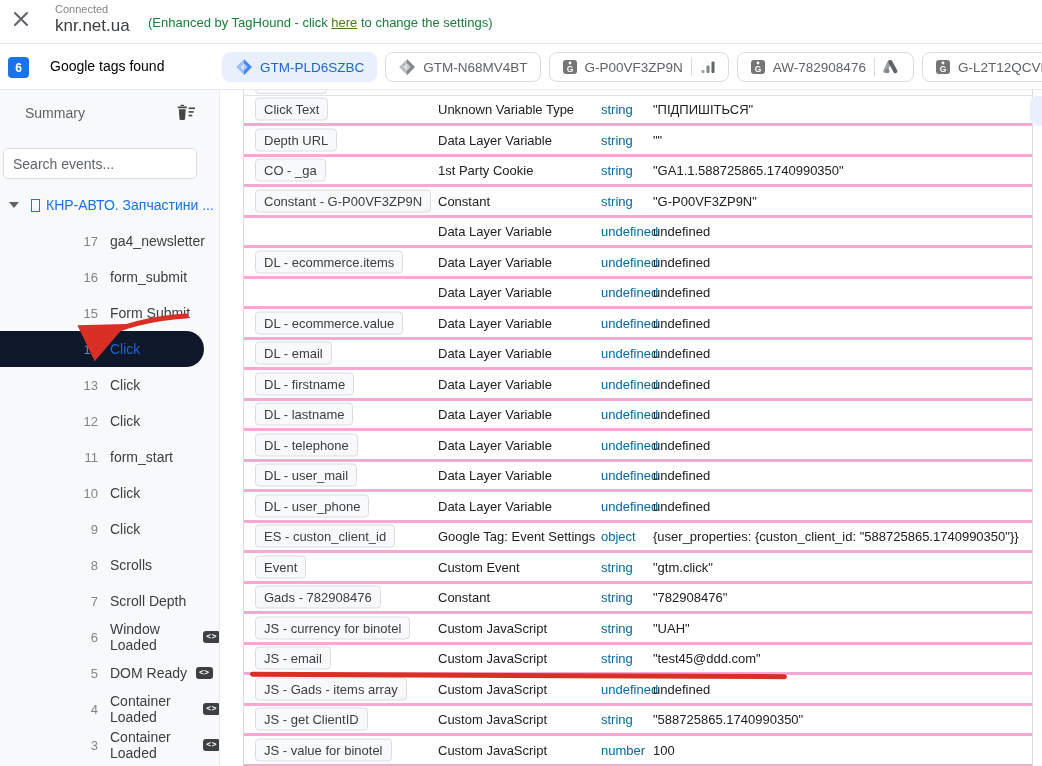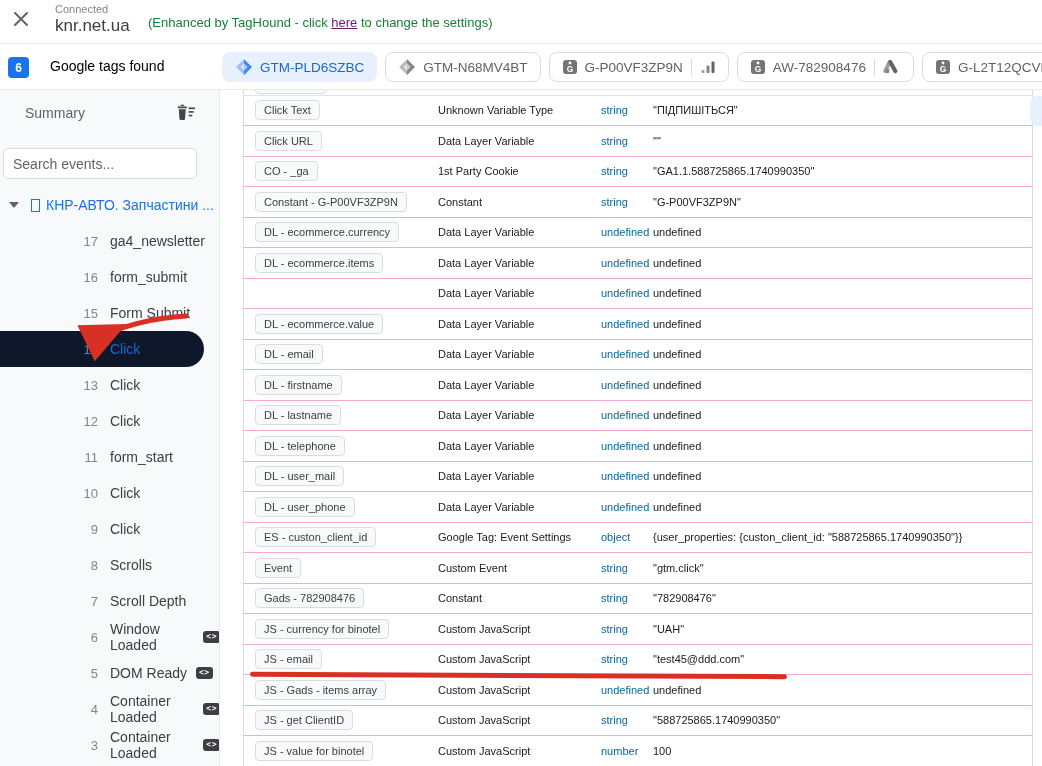--- a/index.html
+++ b/index.html
@@ -7,21 +7,21 @@
   body { font-family:"Liberation Sans","DejaVu Sans",sans-serif; background:#fff; position:relative; overflow:hidden; color:#202124; }
   #stage { position:absolute; inset:0; width:1042px; height:766px; }
 
   
   .header { position:absolute; left:0; top:0; width:1042px; height:44px; background:#fff; border-bottom:1px solid #e8eaed; z-index:5; }
   .close-btn { position:absolute; left:11px; top:9px; width:20px; height:20px; cursor:pointer; }
   .close-btn svg { width:20px; height:20px; stroke:#5f6368; stroke-width:2; }
   .connected { position:absolute; left:55px; top:3px; font-size:11px; color:#80868b; }
   .domain { position:absolute; left:55px; top:16px; font-size:17px; color:#3c4043; }
   .taghound { position:absolute; left:148px; top:15px; font-size:13px; color:#188038; white-space:nowrap; }
-  .taghound .th-link { color:#701a75; text-decoration:underline; cursor:pointer; }
+  .taghound .th-link { color:#4d7c0f; text-decoration:underline; cursor:pointer; }
 
   
   .tagbar { position:absolute; left:0; top:44px; width:1042px; height:46px; background:#fff; border-bottom:1px solid #e8eaed; z-index:5; }
   .count-badge { position:absolute; left:8px; top:13px; width:21px; height:21px; background:#1a73e8; color:#fff; border-radius:4px; font-size:12px; font-weight:700; display:flex; align-items:center; justify-content:center; }
   .tags-found { position:absolute; left:50px; top:14px; font-size:14px; font-weight:500; color:#000000; }
   .chips { position:absolute; left:222px; top:8px; height:30px; display:flex; gap:8px; white-space:nowrap; }
   .chip { display:inline-flex; align-items:center; gap:7px; height:30px; padding:9px 12px; border:1px solid #dadce0; border-radius:8px; background:#fff; color:#5f6368; font-size:13.5px; cursor:pointer; }
   .chip.sel { background:#e8f0fe; border-color:#e8f0fe; color:#1967d2; font-weight:500; }
   .chip .chip-icon { display:inline-flex; align-items:center; }
   .chip .chip-div { width:1px; height:18px; background:#dadce0; margin:0 1px; }
@@ -48,21 +48,21 @@
   .ev-num { width:98px; text-align:right; font-size:13px; color:#80868b; flex:none; }
   .ev.sel .ev-num { color:#6583a8; }
   .ev-label { margin-left:12px; font-size:14px; color:#3c4043; }
   .ev.sel .ev-label { color:#1967d2; }
   .ev-code { margin-left:9px; background:#3c4043; color:#fff; font-family:"DejaVu Sans Mono",monospace; font-size:8px; font-weight:700; padding:2px 3px; border-radius:3px; line-height:1; letter-spacing:0.5px; }
 
   
   .main { position:absolute; left:243px; top:90px; width:790px; height:676px; background:#fff; border-left:1px solid #dadce0; border-right:1px solid #dadce0; overflow:hidden; }
   .partial-row { position:relative; height:5.5px; border-bottom:1px solid #e3e3e3; overflow:hidden; }
   .partial-row .frag { position:absolute; left:11px; top:-19px; width:72px; height:23px; border:1px solid #dadce0; border-radius:4px; background:#f8f9fa; }
-  .trow { position:relative; height:30.5px; border-bottom:1px solid #f9a8d4; font-size:11px; }
+  .trow { position:relative; height:30.5px; border-bottom:3px solid #f9a8d4; font-size:13px; }
   .trow > span { position:absolute; top:50%; transform:translateY(-50%); white-space:nowrap; }
   .tchip { left:11px; border:1px solid #dadce0; border-radius:4px; background:#f8f9fa; color:#3c4043; padding:3px 8px; }
   .ttype { left:194px; color:#202124; }
   .tdtype { left:357px; color:#0369a1; }
   .tvalue { left:409px; color:#202124; }
 
   
   .annot-svg { position:absolute; inset:0; width:1042px; height:766px; pointer-events:none; z-index:60; }
   .annot-underline { position:absolute; left:250px; top:673px; width:537px; height:4.5px; background:#d93025; border-radius:3px; transform:rotate(0.25deg); z-index:60; pointer-events:none; }
 </style>
@@ -270,39 +270,38 @@
         <span class="frag"></span>
       </div>
     <div id="trows">
         <div class="trow">
     <span class="tchip">Click Text</span>
     <span class="ttype">Unknown Variable Type</span>
     <span class="tdtype">string</span>
     <span class="tvalue">"ПІДПИШІТЬСЯ"</span>
   </div>
         <div class="trow">
-    <span class="tchip">Click URL</span>
+    <span class="tchip">Depth URL</span>
     <span class="ttype">Data Layer Variable</span>
     <span class="tdtype">string</span>
     <span class="tvalue">""</span>
   </div>
         <div class="trow">
     <span class="tchip">CO - _ga</span>
     <span class="ttype">1st Party Cookie</span>
     <span class="tdtype">string</span>
     <span class="tvalue">"GA1.1.588725865.1740990350"</span>
   </div>
         <div class="trow">
     <span class="tchip">Constant - G-P00VF3ZP9N</span>
     <span class="ttype">Constant</span>
     <span class="tdtype">string</span>
     <span class="tvalue">"G-P00VF3ZP9N"</span>
   </div>
         <div class="trow">
-    <span class="tchip">DL - ecommerce.currency</span>
     <span class="ttype">Data Layer Variable</span>
     <span class="tdtype">undefined</span>
     <span class="tvalue">undefined</span>
   </div>
         <div class="trow">
     <span class="tchip">DL - ecommerce.items</span>
     <span class="ttype">Data Layer Variable</span>
     <span class="tdtype">undefined</span>
     <span class="tvalue">undefined</span>
   </div>

